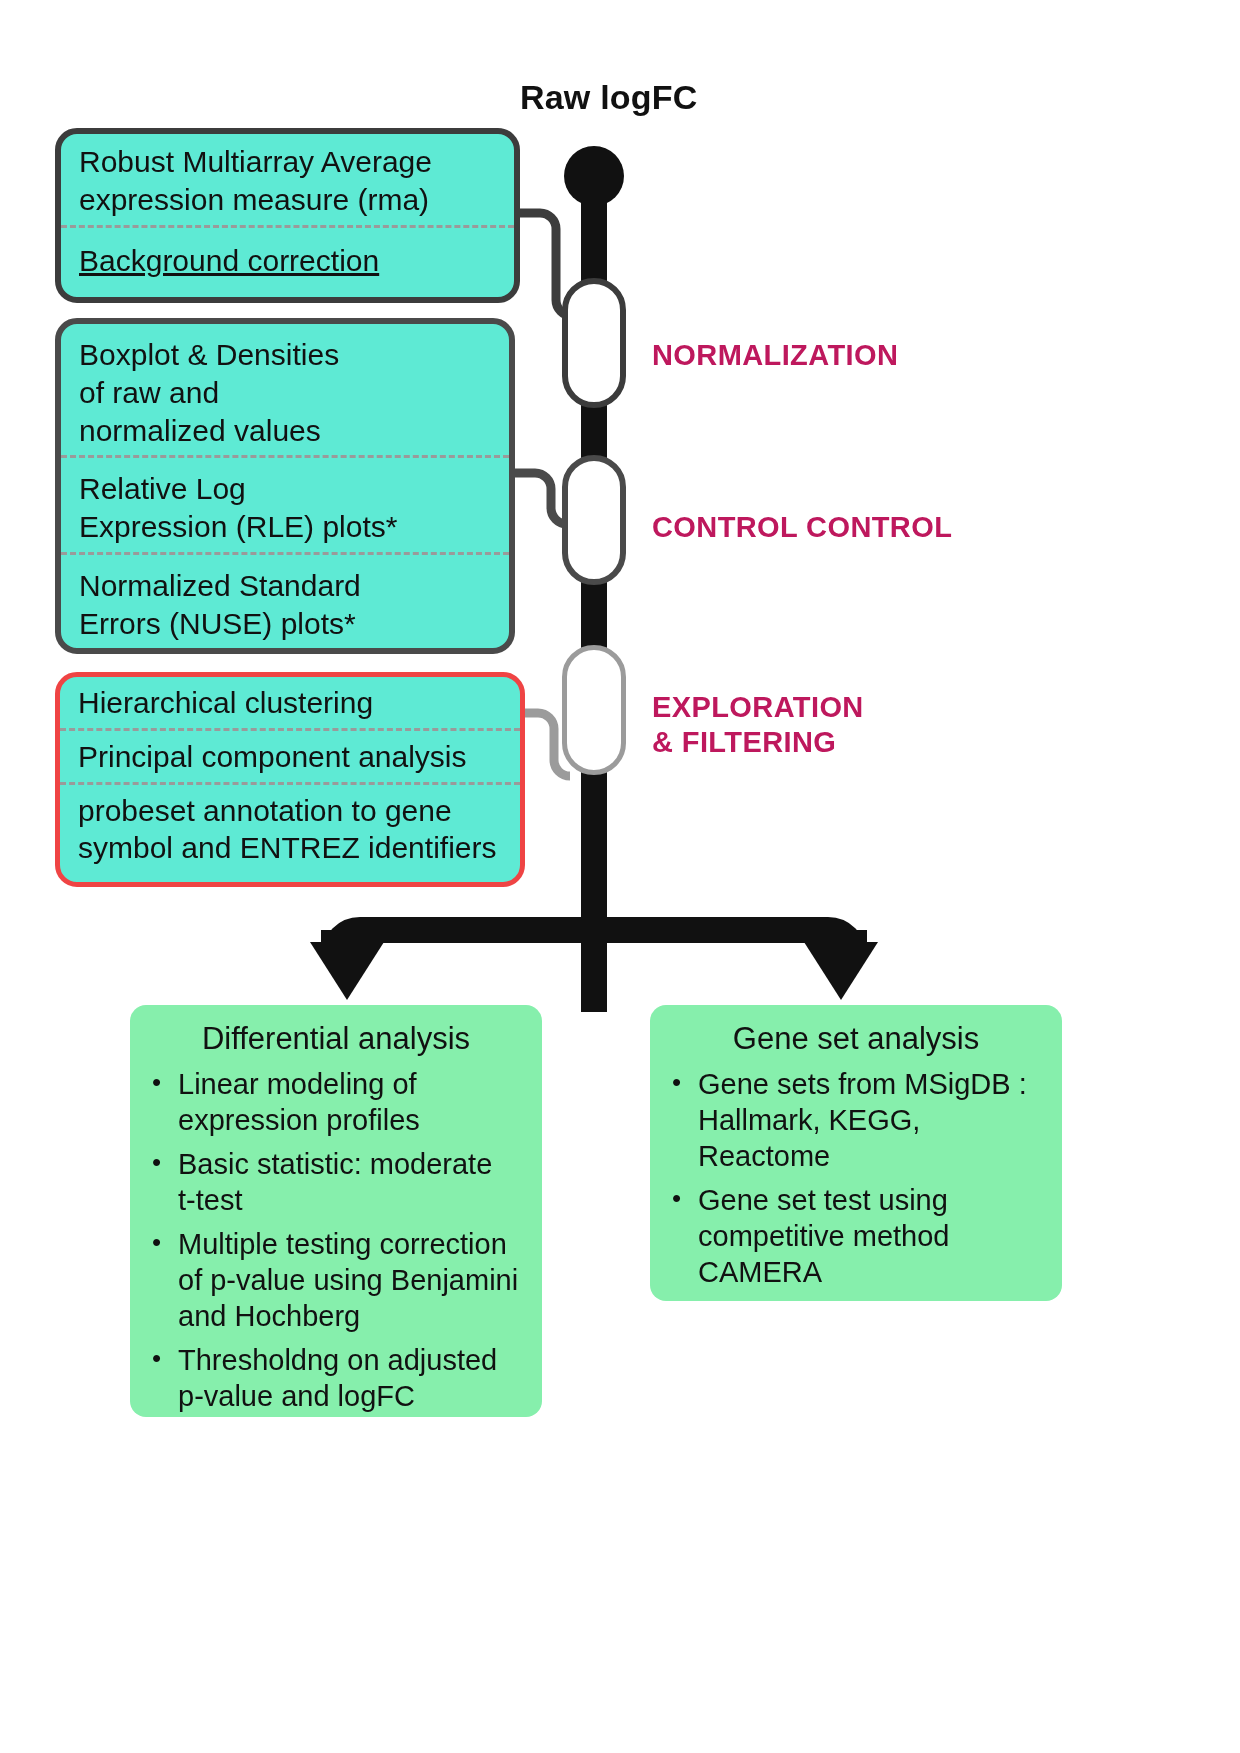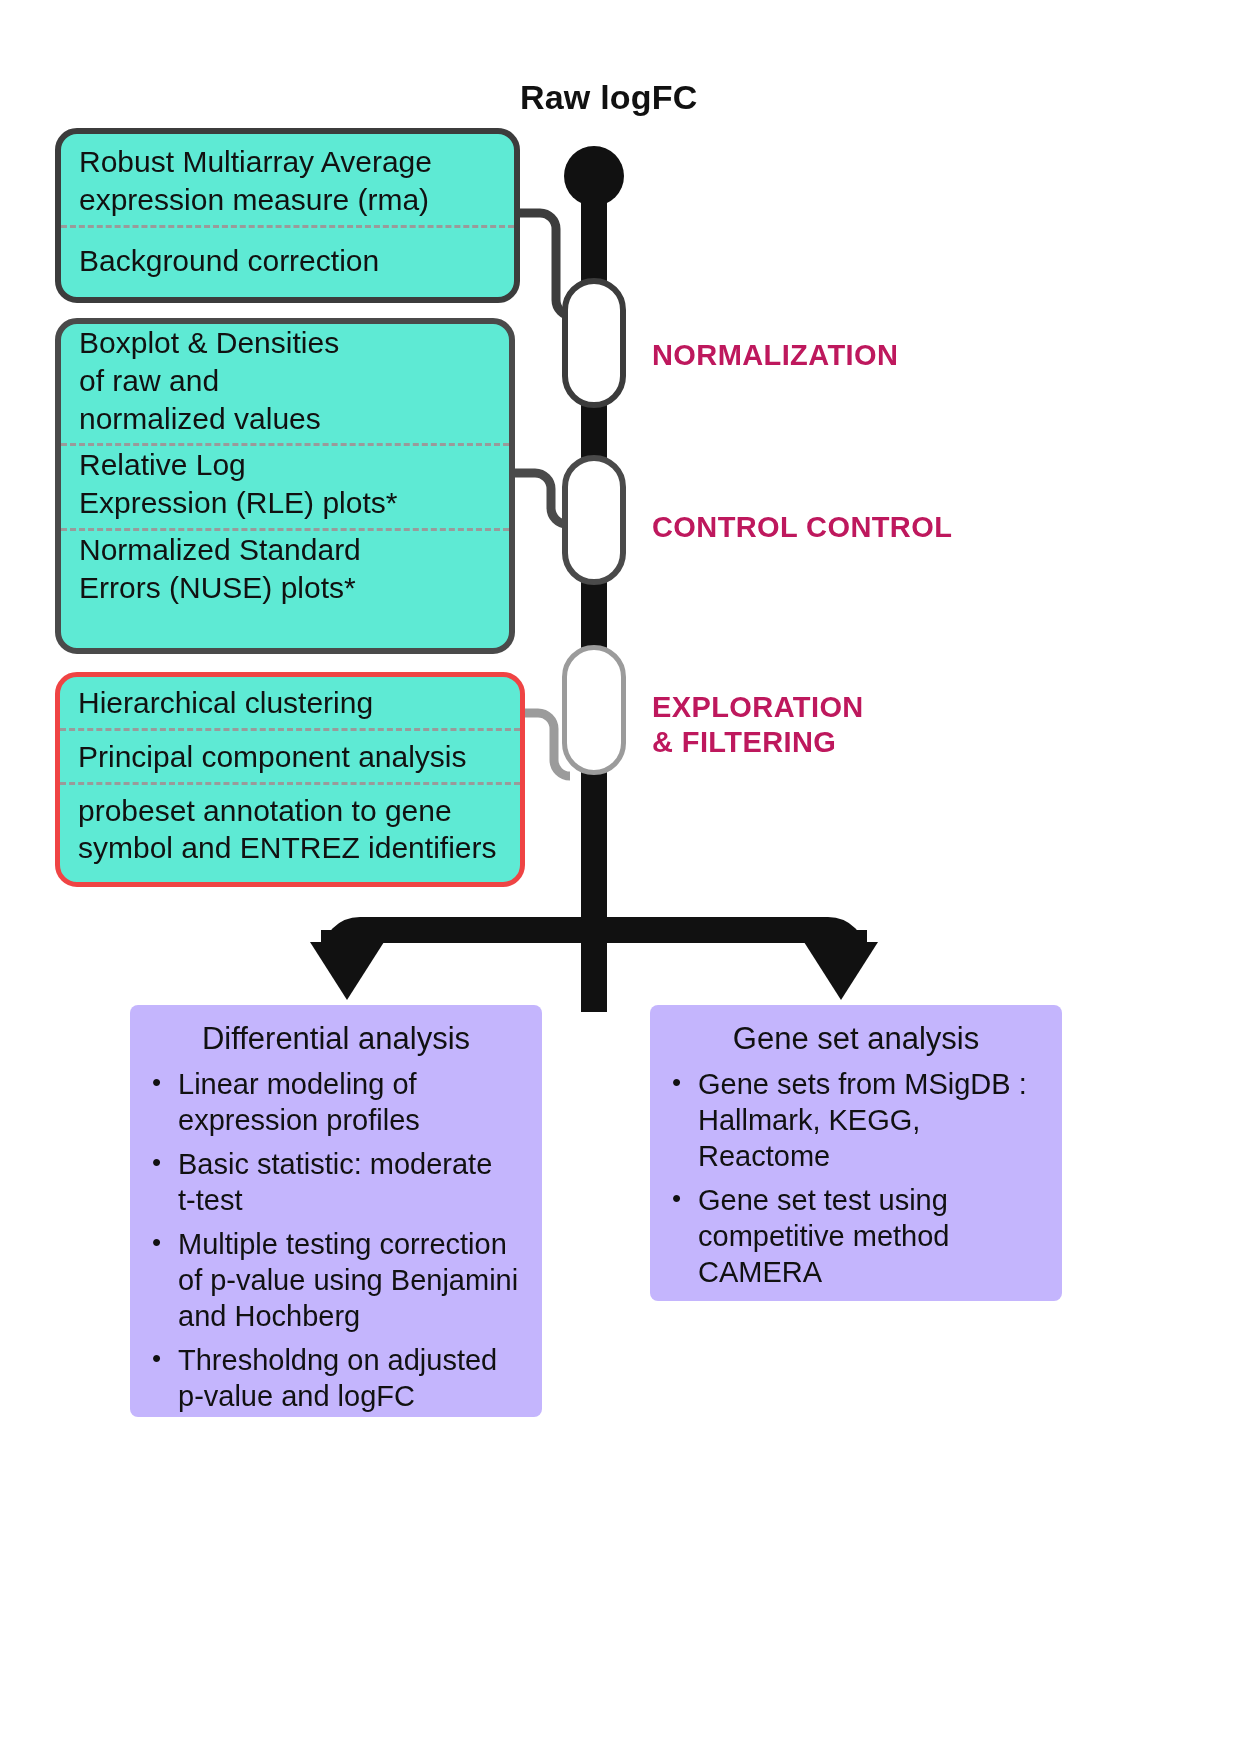--- a/index.html
+++ b/index.html
@@ -52,30 +52,30 @@
   }
 
   #panel-normalization {
     left: 55px;
     top: 128px;
     width: 465px;
     height: 175px;
     border: 6px solid #3c3c3c;
   }
   #panel-normalization .row { padding-top: 9px; }
-  #panel-normalization .row.dashed-top { padding-top: 14px; }
+  #panel-normalization .row.dashed-top { padding-top: 14px; text-decoration: underline; }
 
   #panel-qc {
     left: 55px;
     top: 318px;
     width: 460px;
     height: 336px;
     border: 6px solid #4a4a4a;
   }
-  #panel-qc .row { padding-top: 0; }
+  #panel-qc .row { padding-top: 12px; }
 
   #panel-exploration {
     left: 55px;
     top: 672px;
     width: 470px;
     height: 215px;
     border: 5px solid #ef4444;
   }
   #panel-exploration .row { padding-top: 7px; }
 
@@ -99,22 +99,22 @@
     border-radius: 32px;
     background: #ffffff;
   }
   #capsule-normalization { left: 562px; top: 278px; border: 6px solid #3c3c3c; }
   #capsule-qc { left: 562px; top: 455px; border: 6px solid #4a4a4a; }
   #capsule-exploration { left: 562px; top: 645px; border: 5px solid #9b9b9b; }
 
   
   .result-box {
     box-sizing: border-box;
-    background: #c4b5fd;
-    border-radius: 8px;
+    background: #86efac;
+    border-radius: 16px;
     padding: 10px 18px 18px 18px;
   }
   .result-title {
     font-size: 31px;
     text-align: center;
     color: #111;
     margin: 6px 0 10px 0;
   }
   .result-list {
     margin: 0;

